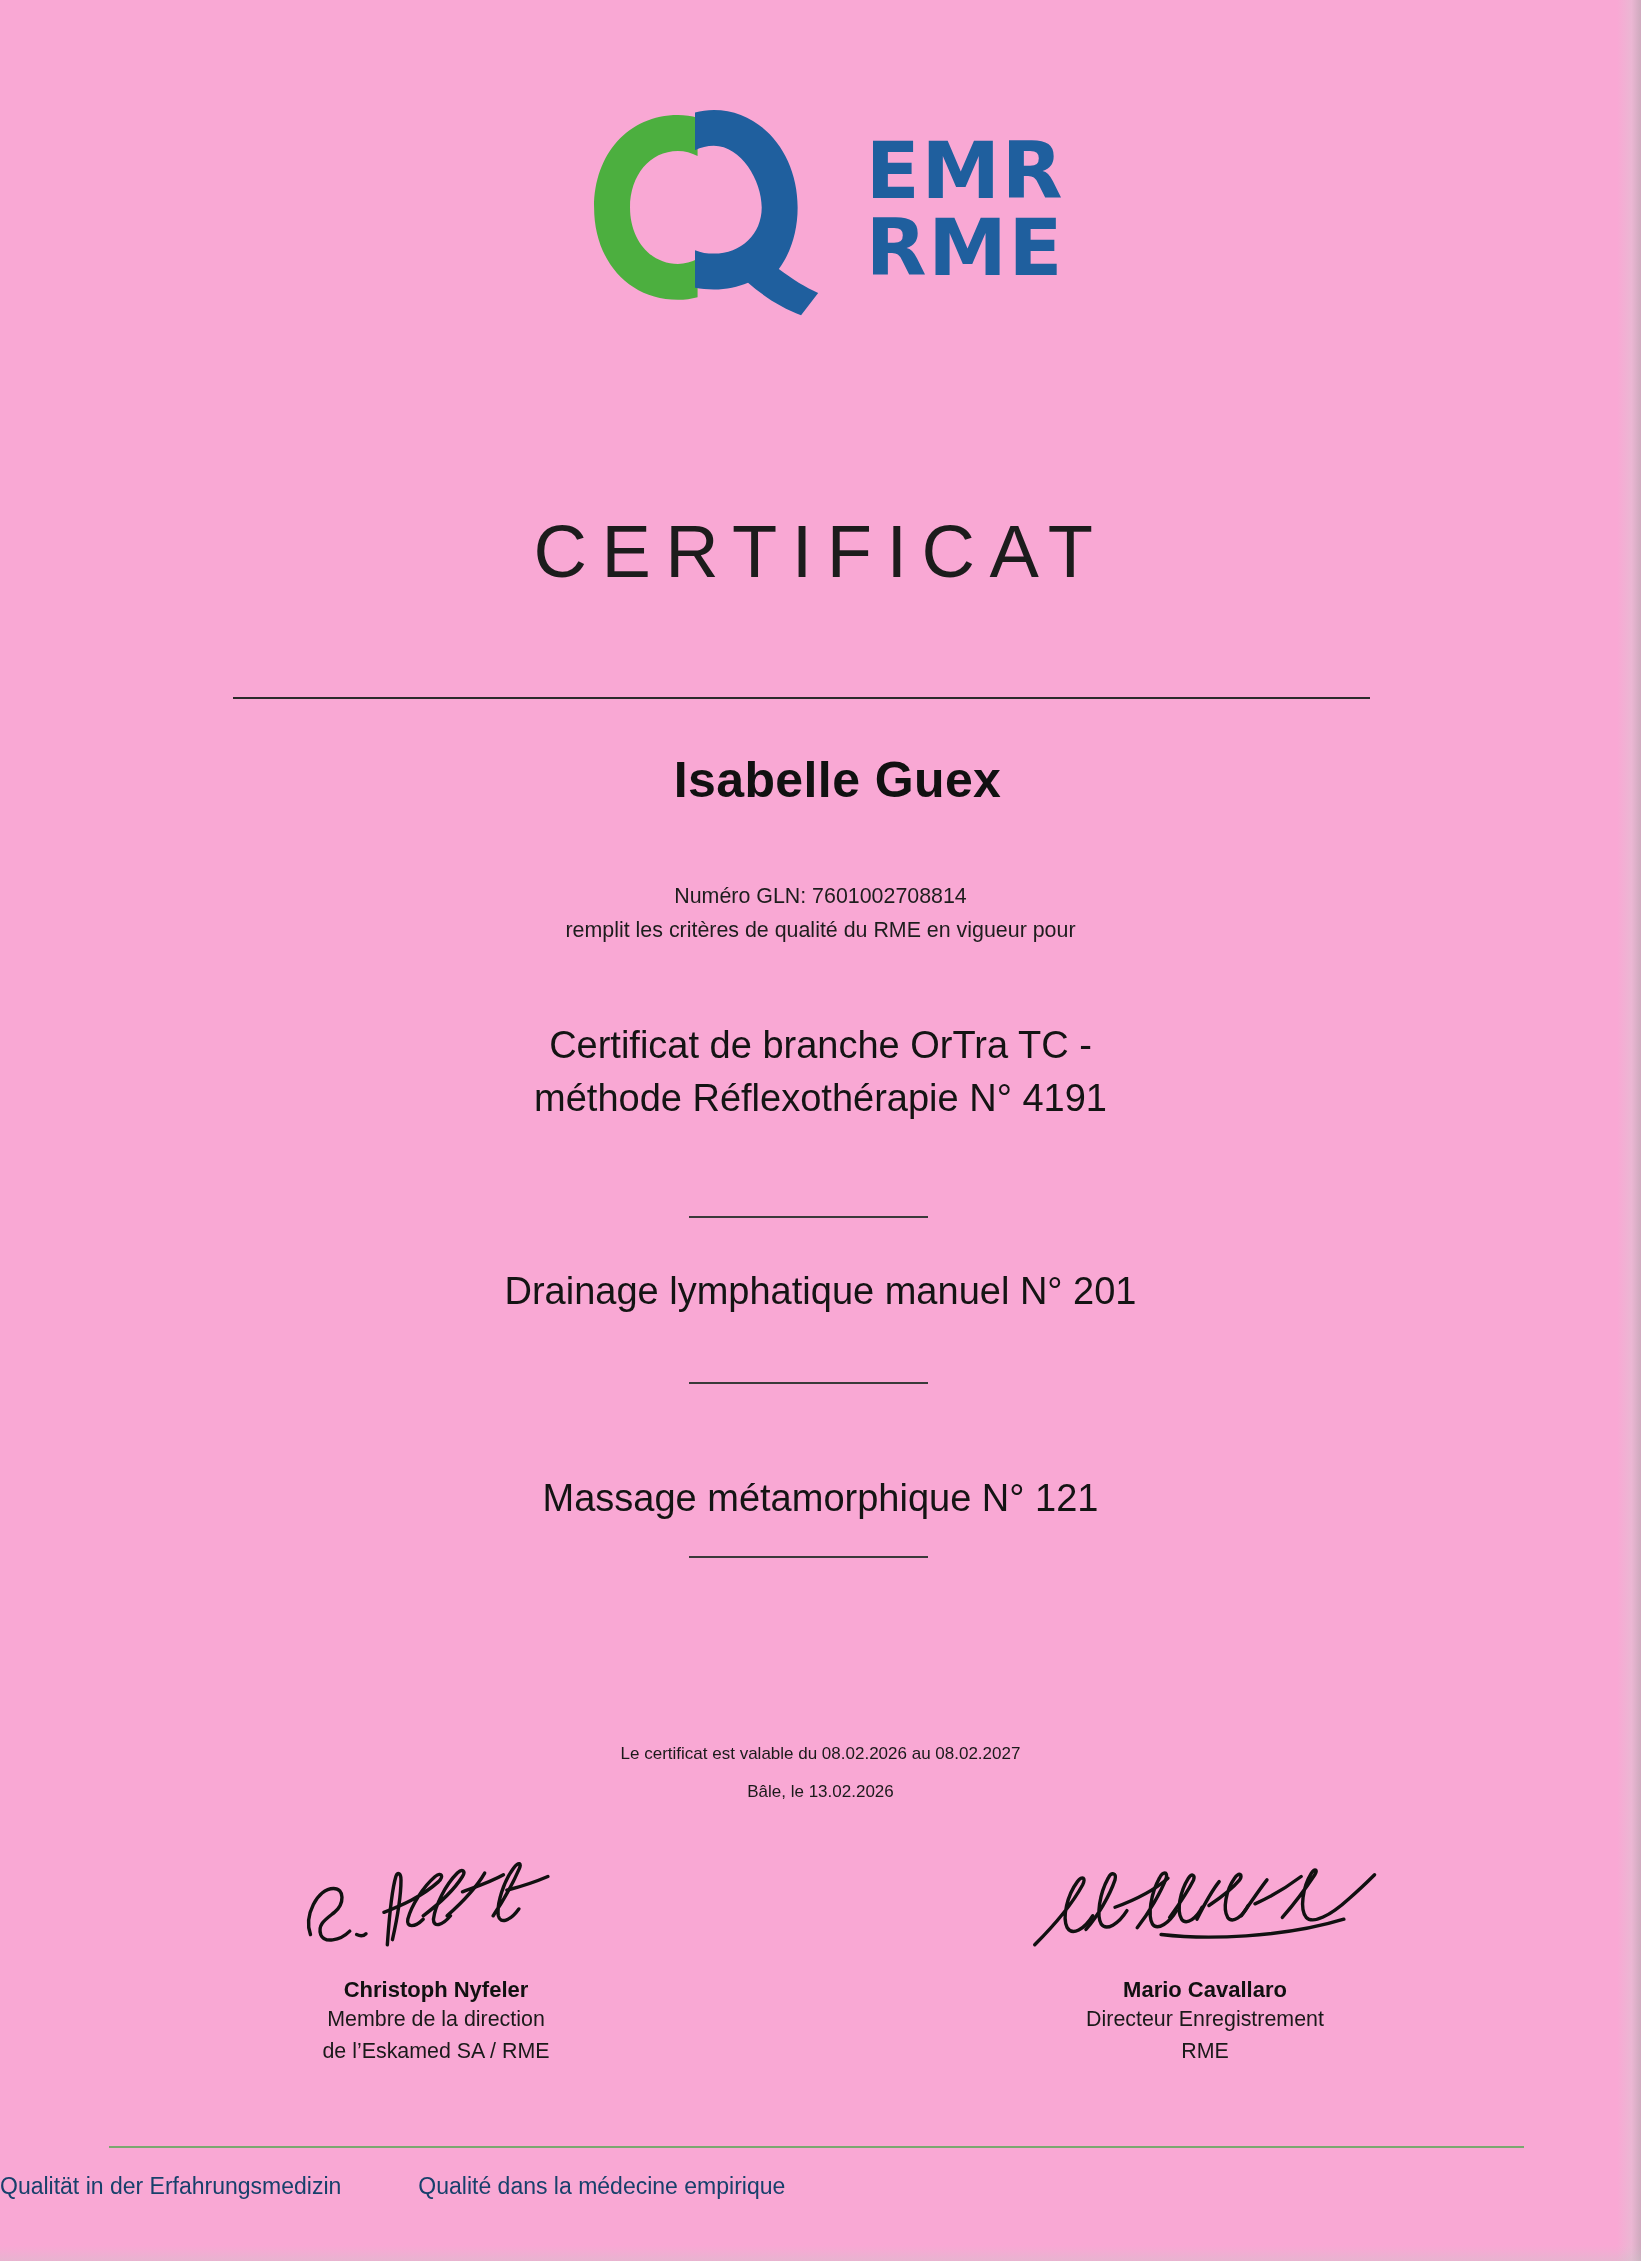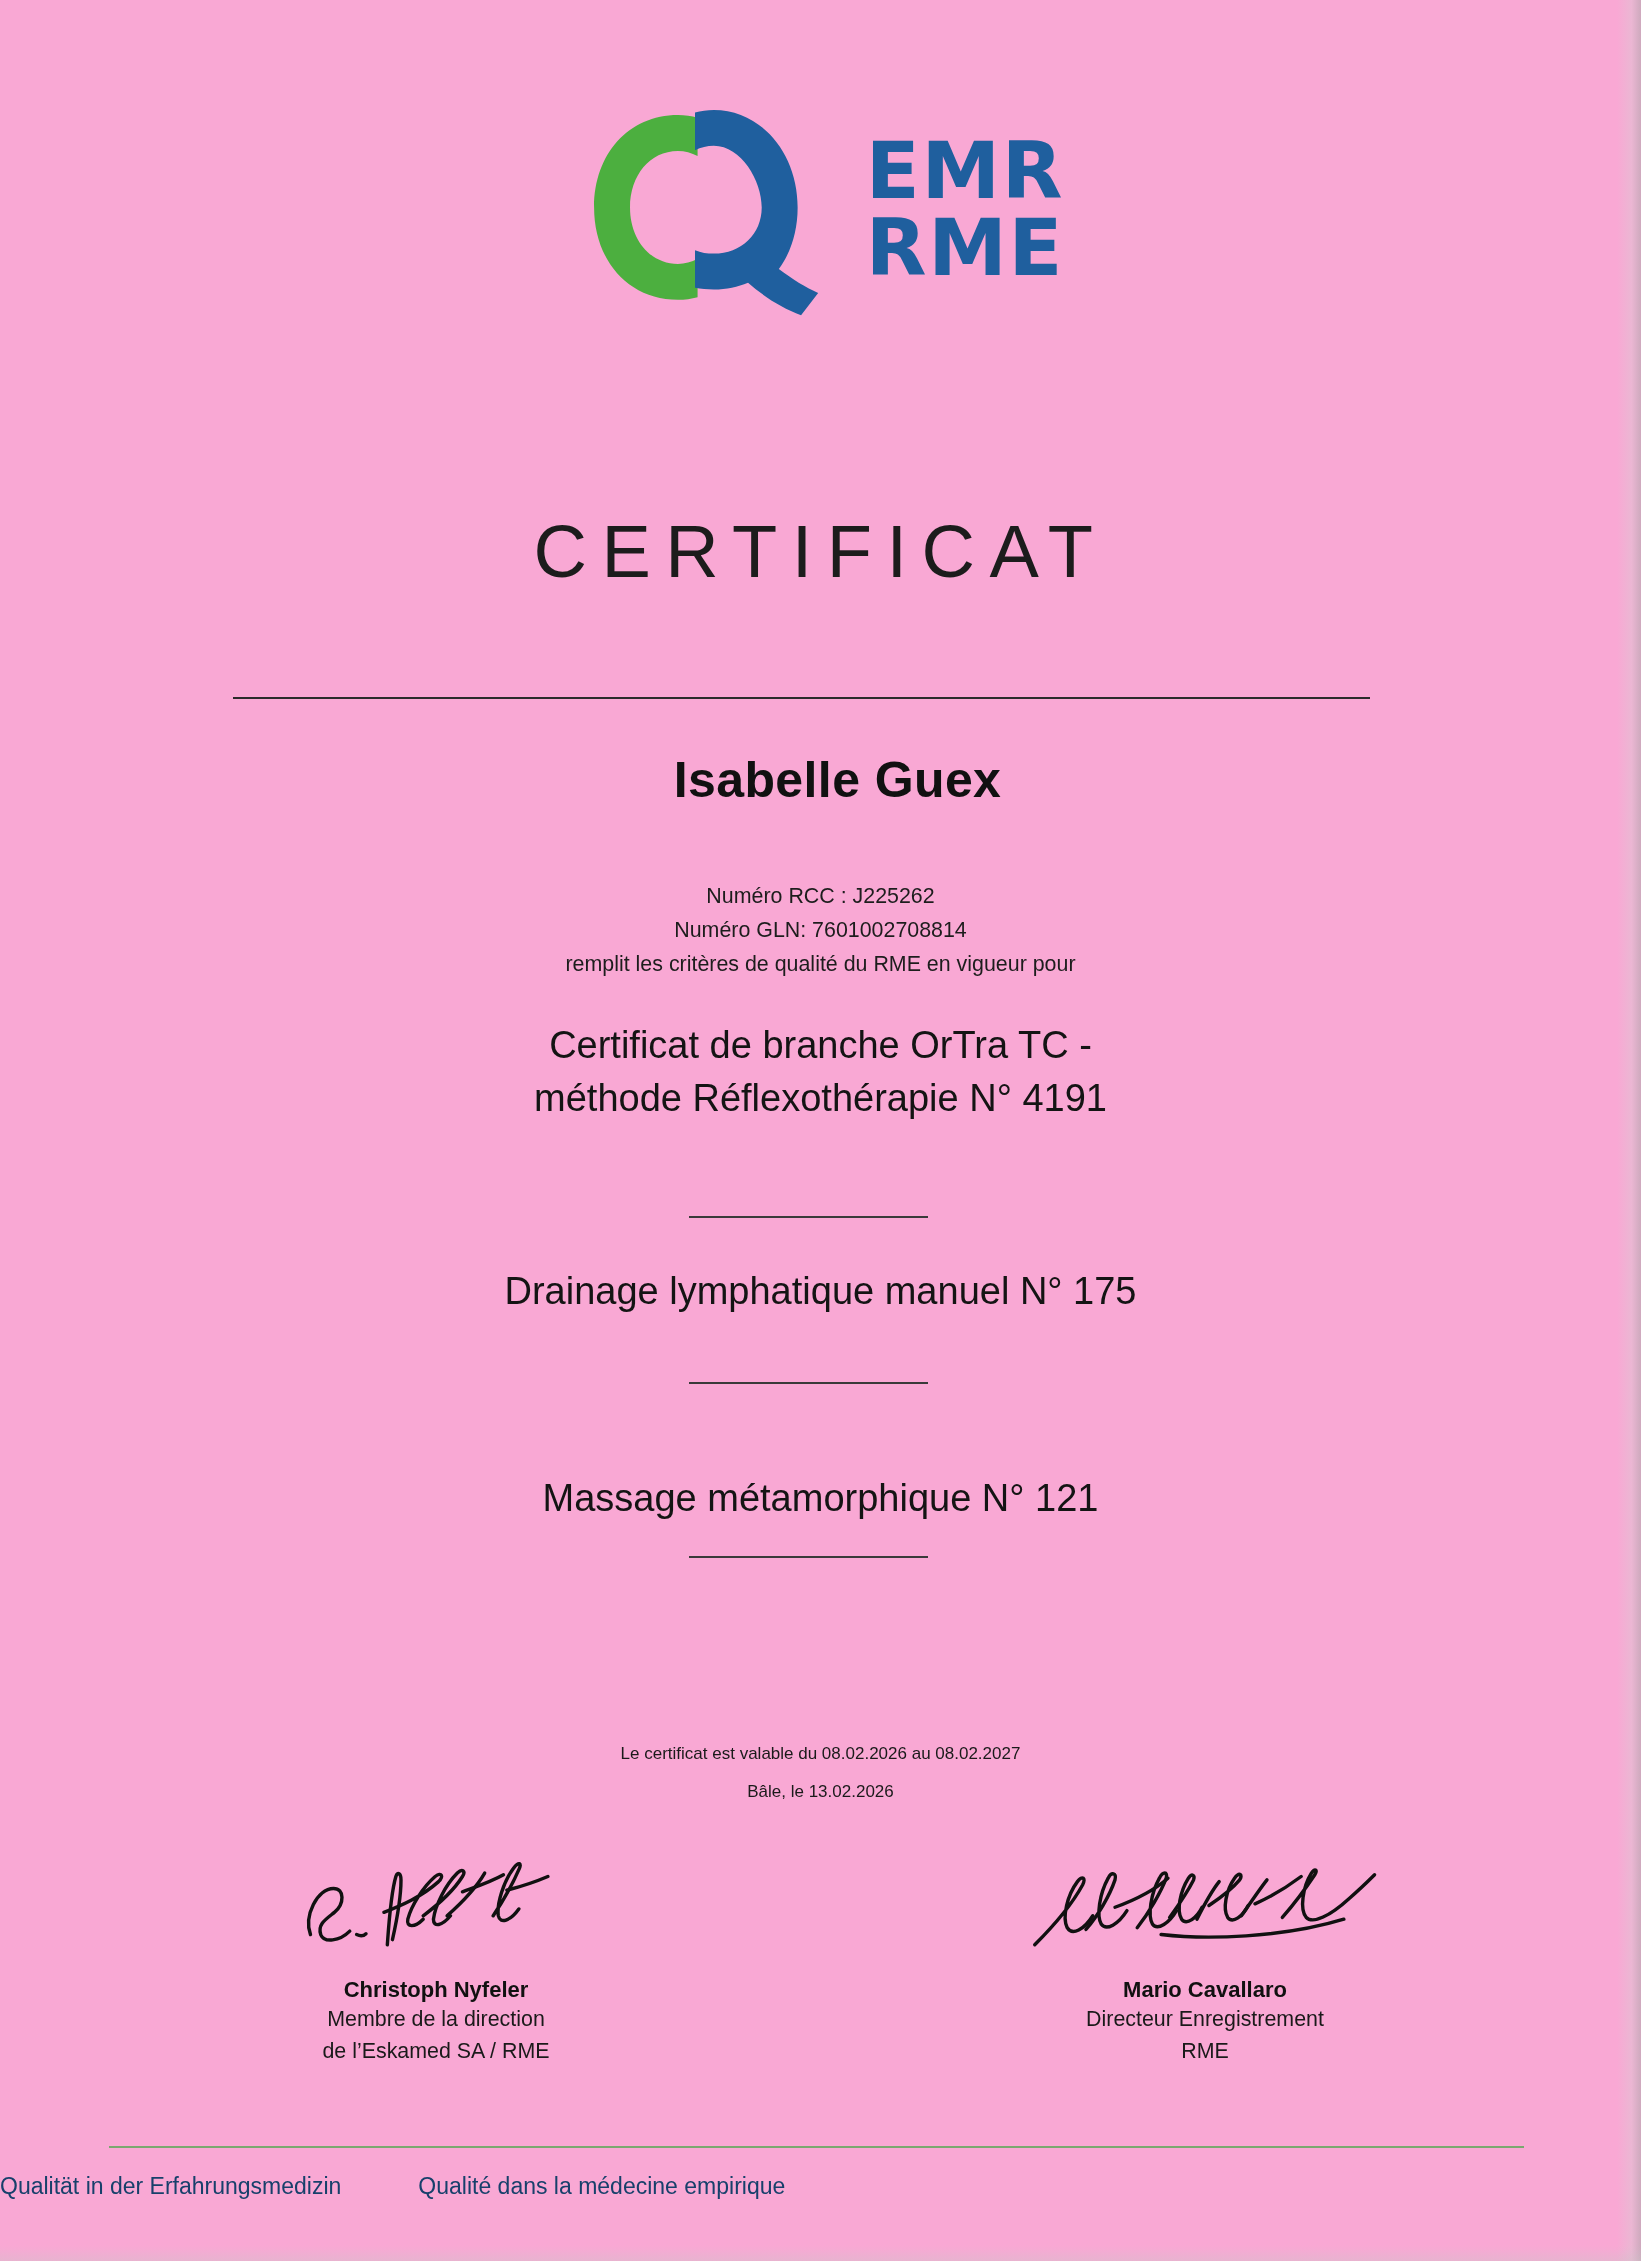--- a/index.html
+++ b/index.html
@@ -219,33 +219,32 @@
       </div>
     </div>
   </div>
 
   <div class="cert-title">CERTIFICAT</div>
   <div class="rule-main"></div>
 
   <div class="holder-name">Isabelle Guex</div>
 
   <div class="meta-lines">
-    <div>Numéro RCC : J225262</div>
     <div>Numéro GLN: 7601002708814</div>
     <div>remplit les critères de qualité du RME en vigueur pour</div>
   </div>
 
   <div class="qual" id="qual-0">
     <div>Certificat de branche OrTra TC -</div>
     <div>méthode Réflexothérapie  N° 4191</div>
   </div>
   <div class="sep" id="sep-0"></div>
 
   <div class="qual" id="qual-1">
-    <div>Drainage lymphatique manuel  N° 175</div>
+    <div>Drainage lymphatique manuel  N° 201</div>
   </div>
   <div class="sep" id="sep-1"></div>
 
   <div class="qual" id="qual-2">
     <div>Massage métamorphique  N° 121</div>
   </div>
   <div class="sep" id="sep-2"></div>
 
   <div class="validity">
     <div>Le certificat est valable du 08.02.2026 au 08.02.2027</div>

